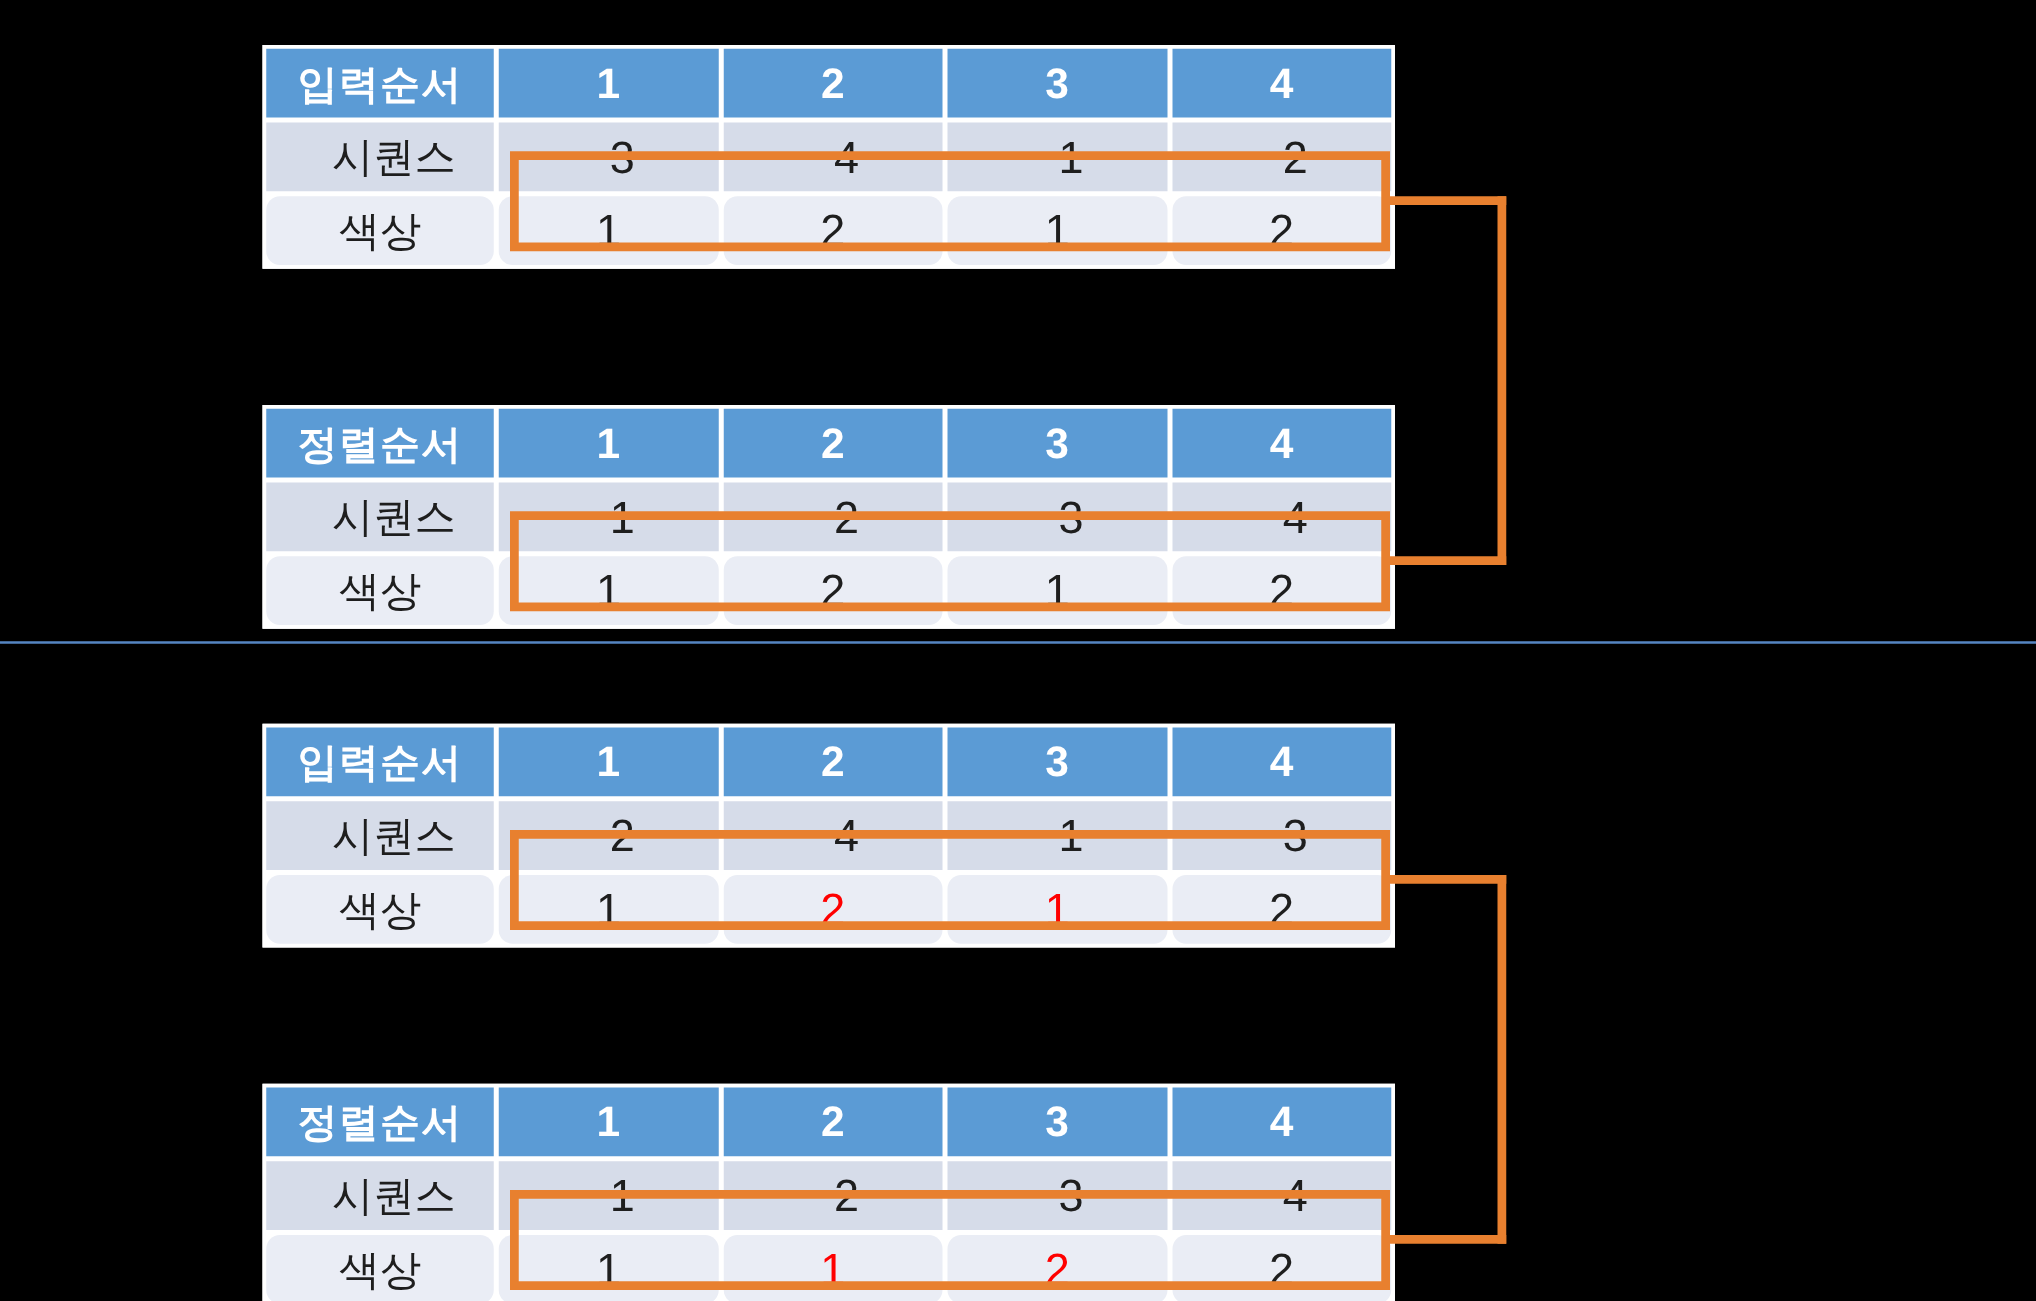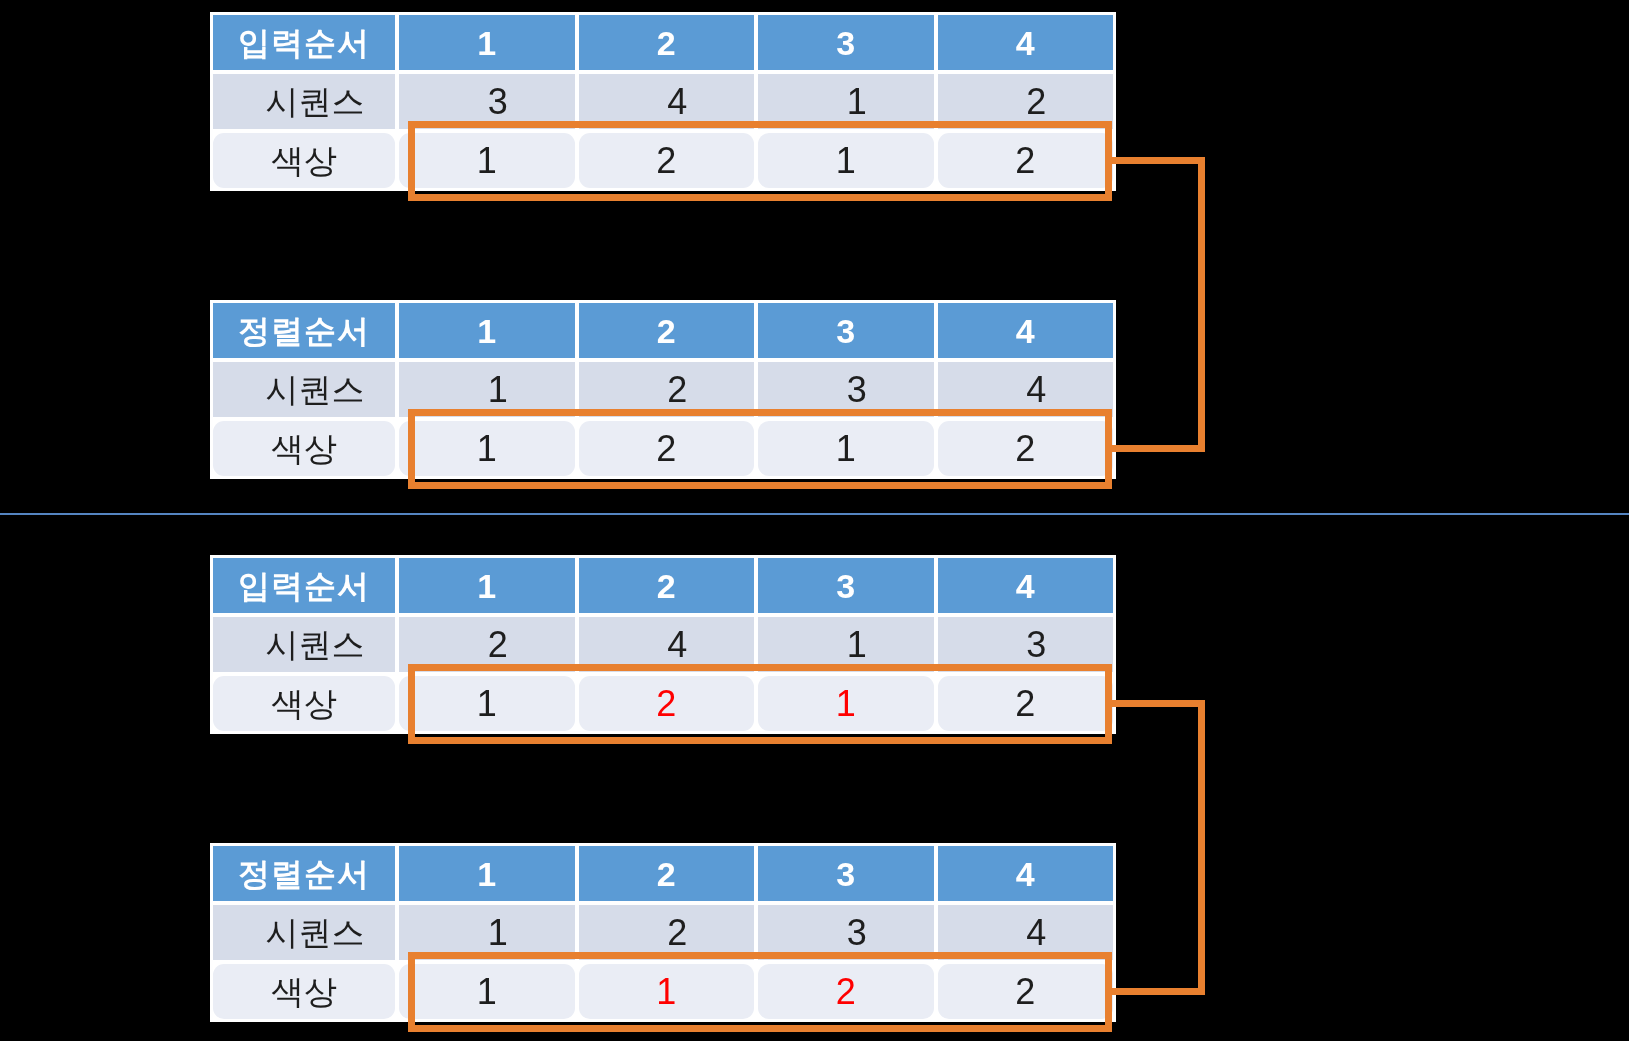--- a/index.html
+++ b/index.html
@@ -1,21 +1,21 @@
 <!DOCTYPE html>
 <html style="--background: #000000; --header_bg: #5B9BD5; --header_text: #FFFFFF; --row1_bg: #D6DCE9; --row2_bg: #EAEDF5; --body_text: #1E1E1E; --red_text: #FF0000; --highlight_box: #E8802F; --divider_line: #5585C2; --table_border: #FFFFFF;"><head>
 <meta charset="utf-8">
 <style>
   html,body{margin:0;padding:0;background:#000;}
   #stage{position:relative;width:1629px;height:1041px;background:var(--background,#000);
          font-family:"Liberation Sans",sans-serif;overflow:hidden;}
 
   .tbl{position:absolute;left:210px;width:906px;height:179px;box-sizing:border-box;
        border:3px solid var(--table_border);background:var(--table_border);
-       display:grid;grid-template-columns:182px 1fr 1fr 1fr 1fr;grid-template-rows:1fr 1fr 1fr;gap:4px;}
+       display:grid;grid-template-columns:182px 1fr 1fr 1fr 1fr;grid-template-rows:1fr 1fr 1fr;gap:4px;margin-top:24px;}
   .cell{display:flex;align-items:center;justify-content:center;line-height:1;}
   .head{background:var(--header_bg);color:var(--header_text);font-weight:bold;font-size:34px;}
   .head.title{font-size:32px;letter-spacing:1px;}
   .r1{background:var(--row1_bg);color:var(--body_text);font-size:36px;padding-left:22px;}
   .r2{background:var(--row2_bg);color:var(--body_text);font-size:36px;border-radius:11px;}
   .rowlabel{font-size:33px;}
 
   .hl{position:absolute;left:408px;width:704px;height:80px;box-sizing:border-box;
       border:7px solid var(--highlight_box);background:transparent;}
   .hl1{top:121px}.hl2{top:409px}.hl3{top:664px}.hl4{top:952px}

